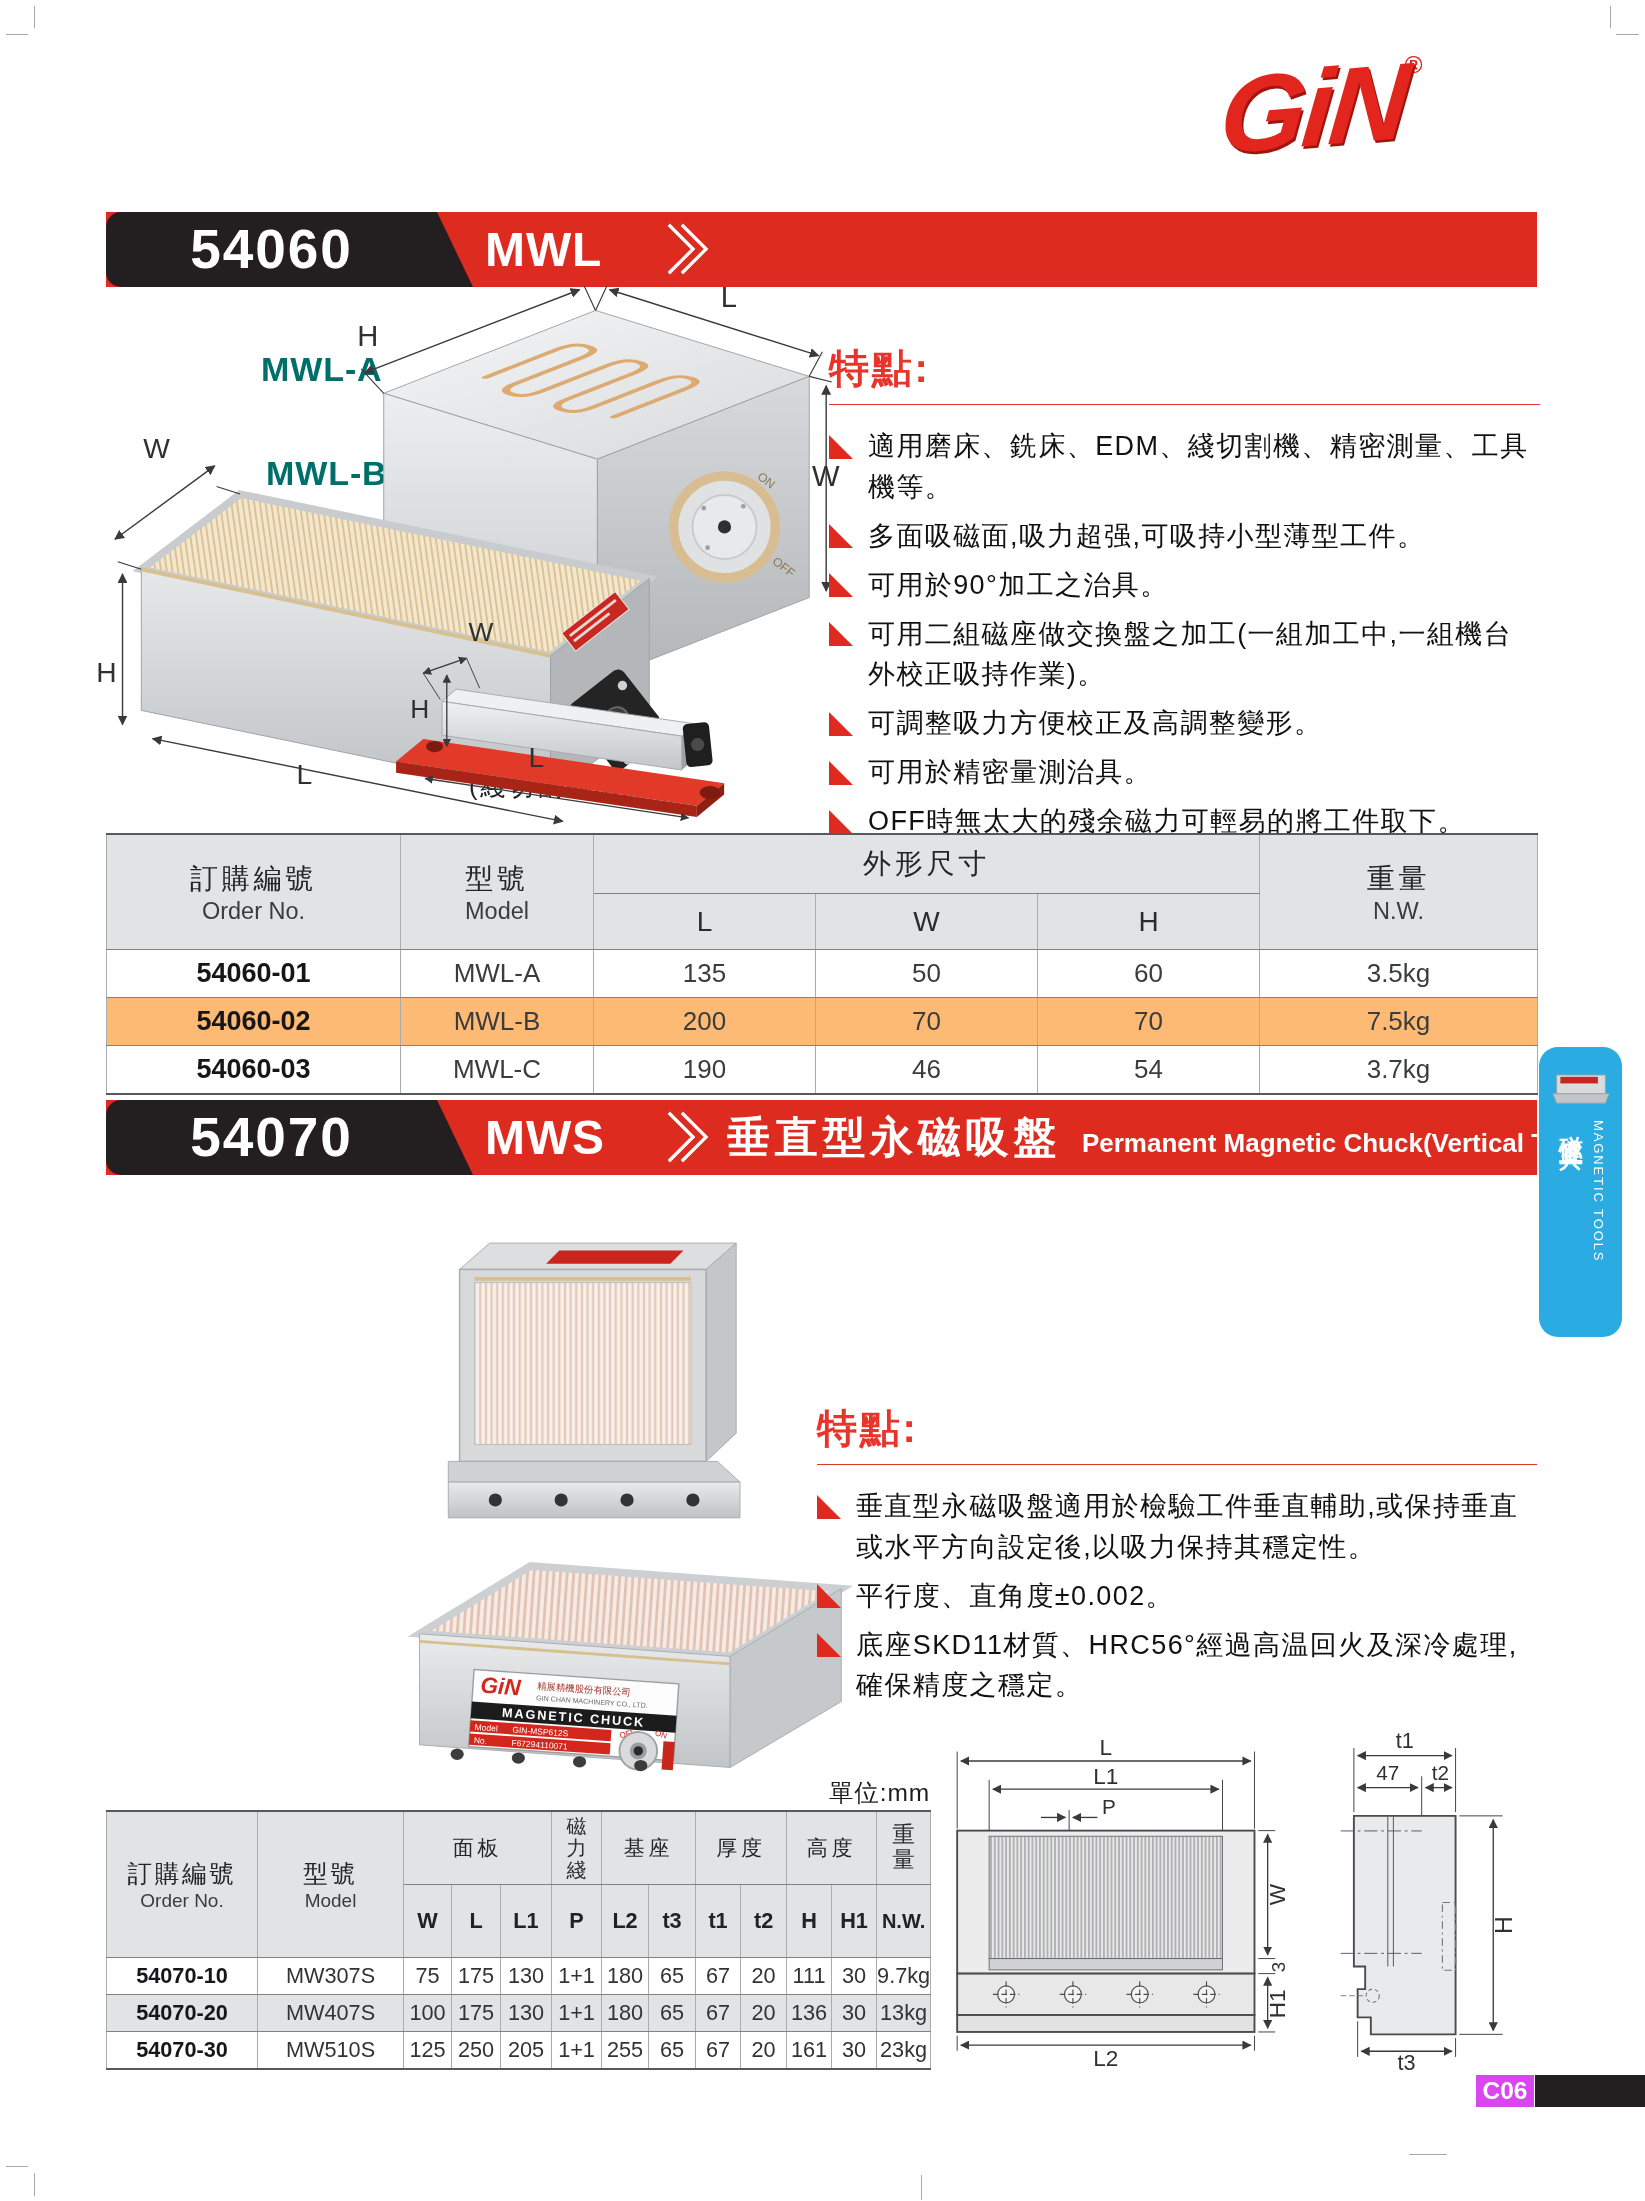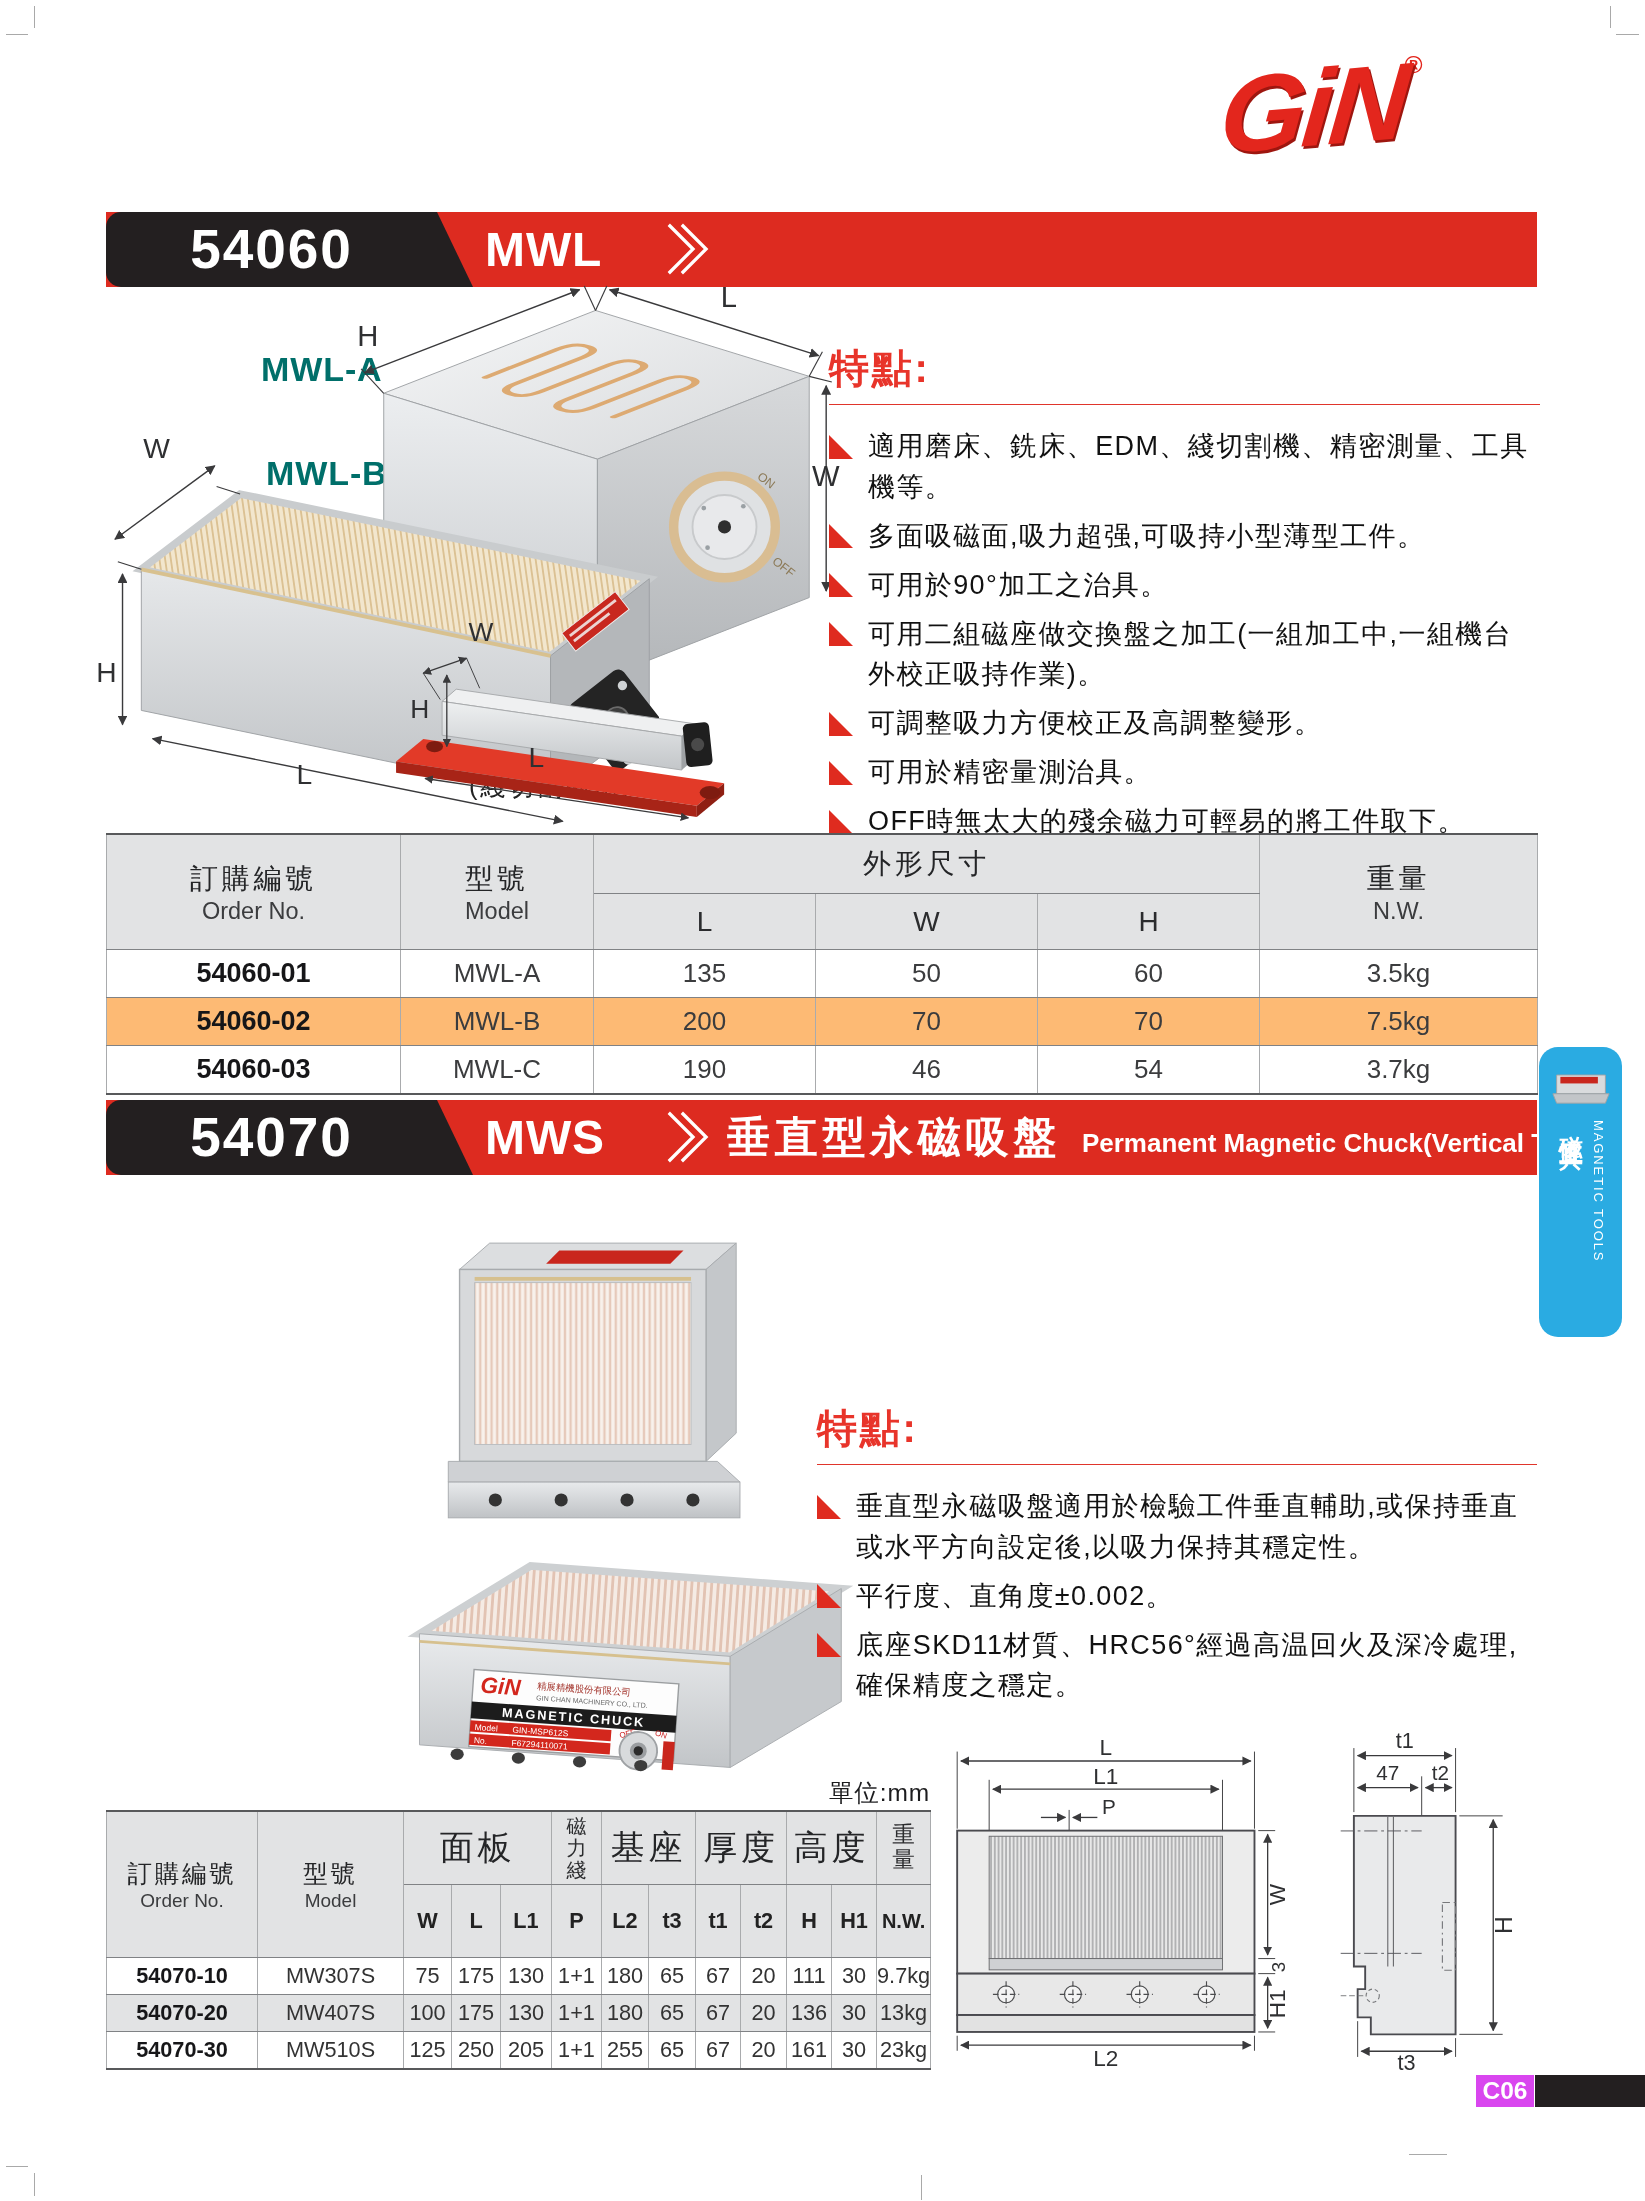--- a/index.html
+++ b/index.html
@@ -60,21 +60,21 @@
   .t1 td.ord{font-weight:bold;color:#161618;font-size:27px;}
   .t1 tr.alt td{background:#fdba74;}
 
   .t2{position:absolute;left:106px;top:1810px;width:824px;
       border-top:2.8px solid #58595b;border-bottom:2.8px solid #58595b;}
   .t2 th,.t2 td{border:0.9px solid #a9abad;border-top:1.9px solid #808285;border-bottom:1.9px solid #808285;
       text-align:center;vertical-align:middle;padding:0;}
   .t2 .hdr th{background:#e2e3e4;font-weight:normal;}
   .t2 .zh{display:block;font-size:24.5px;letter-spacing:2.8px;color:#242527;}
   .t2 .en{display:block;font-size:19px;color:#3b3c3e;}
-  .t2 .grp{font-size:34px;letter-spacing:3.8px;color:#242527;}
+  .t2 .grp{font-size:21px;letter-spacing:3.8px;color:#242527;}
   .t2 .vert{width:1em;margin:0 auto;word-break:break-all;line-height:1.1;font-size:20px;letter-spacing:0;}
   .t2 .sub th{font-size:21.7px;font-weight:bold;color:#222;height:40px;background:#e2e3e4;}
   .t2 .sub th.nw{font-size:20px;}
   .t2 td{font-size:21.7px;color:#333;height:36px;}
   .t2 td.ord{font-weight:bold;color:#161618;}
   .t2 tr.alt td{background:#e2e3e4;}
   .t2 .hdr th{height:72px;}
 
   .unit{position:absolute;left:753px;top:1776px;width:177px;text-align:right;
         font-size:24.5px;letter-spacing:0.9px;color:#1c1c1e;}

